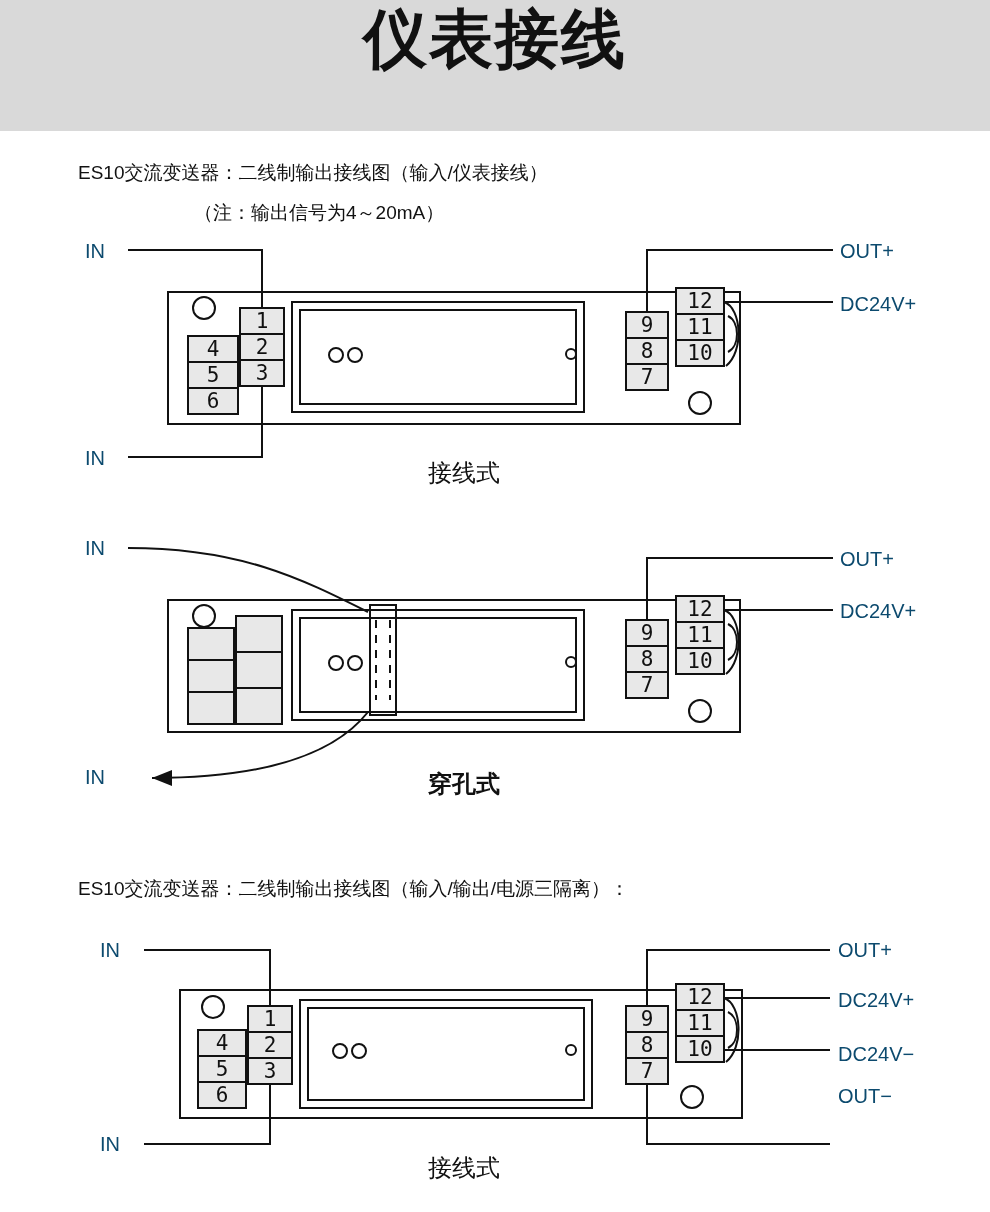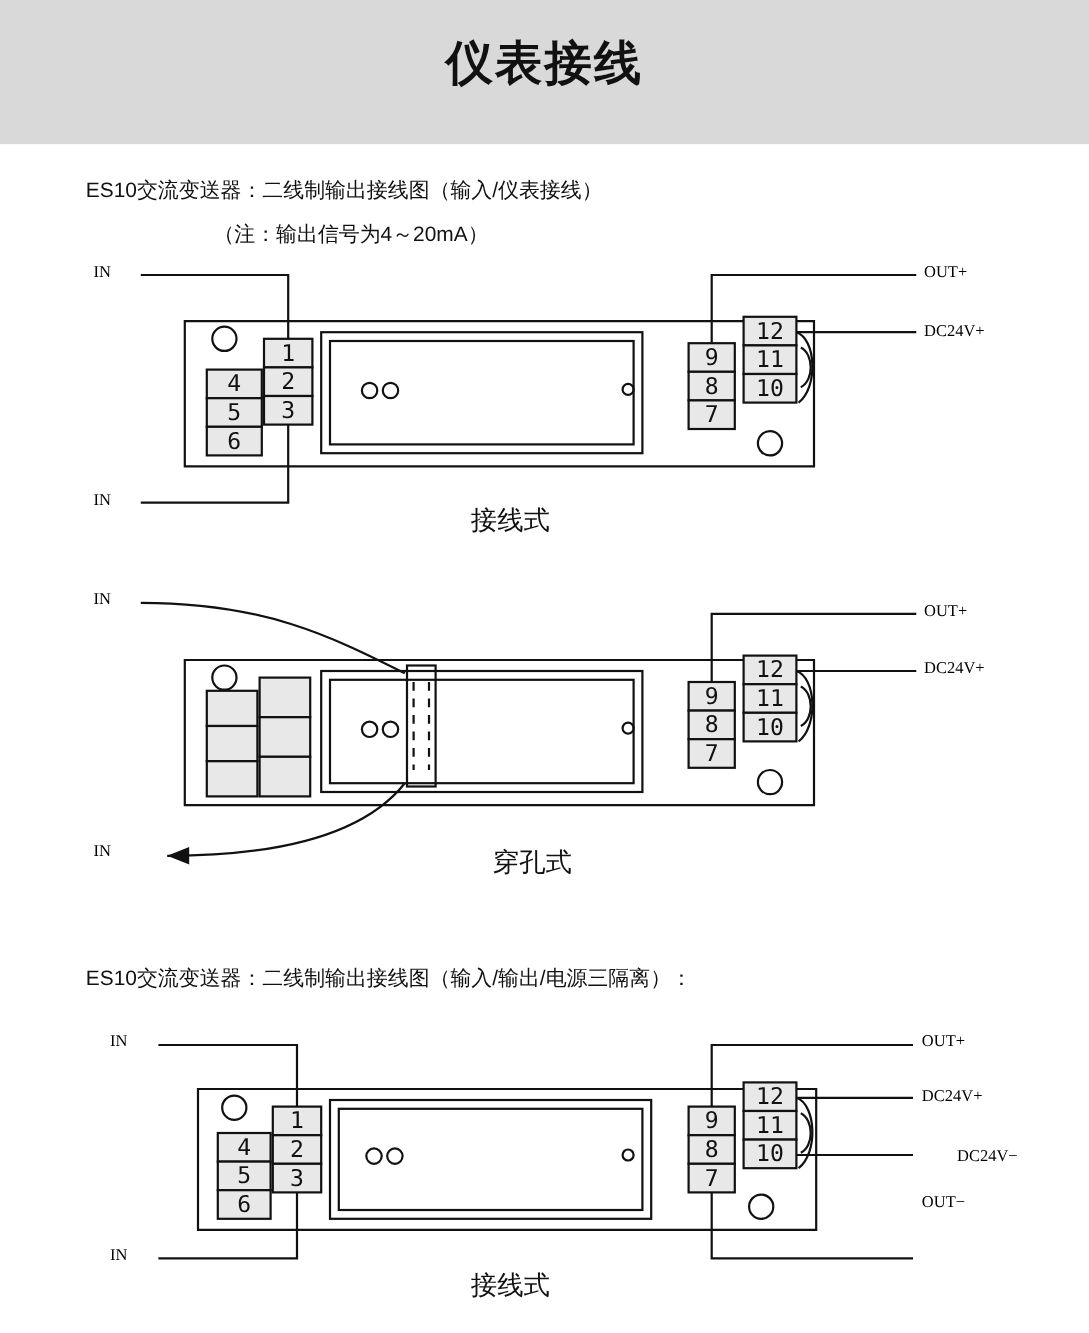--- a/index.html
+++ b/index.html
@@ -12,24 +12,24 @@
     position:relative;
   }
   
   .banner{
     width:990px;height:131px;
     background:#d9d9d9;
     position:relative;
     text-align:center;
   }
   .banner-title{
-    font-size:43px;
+    font-size:64px;
     font-weight:bold;
     letter-spacing:2px;
-    padding-top:30px;
+    padding-top:11px;
     line-height:56px;
     color:#111;
   }
   .banner-sub{
     font-size:17px;
     color:#333;
     margin-top:2px;
     letter-spacing:.5px;
   }
   
@@ -38,23 +38,23 @@
     font-size:19px;
     color:#111;
     white-space:pre;
   }
   .cap1{left:78px;top:160px;}
   .cap1b{left:194px;top:200px;}
   .cap2{left:78px;top:876px;}
   
   .lbl{
     position:absolute;
-    font-size:15px;
-    font-family:Liberation Serif, serif;
-    color:#000000;
+    font-size:20px;
+    font-family:Liberation Sans, sans-serif;
+    color:#0c4a6e;
     white-space:pre;
   }
   .cnlbl{
     position:absolute;
     font-size:24px;
     color:#111;
     white-space:pre;
   }
   
   svg{position:absolute;left:0;top:0;overflow:visible;}
@@ -82,27 +82,27 @@
 <div class="lbl" style="left:85px;top:240px;">IN</div>
 <div class="lbl" style="left:85px;top:447px;">IN</div>
 <div class="lbl" style="left:840px;top:240px;">OUT+</div>
 <div class="lbl" style="left:840px;top:293px;">DC24V+</div>
 <div class="cnlbl" style="left:428px;top:457px;">接线式</div>
 
 <div class="lbl" style="left:85px;top:537px;">IN</div>
 <div class="lbl" style="left:85px;top:766px;">IN</div>
 <div class="lbl" style="left:840px;top:548px;">OUT+</div>
 <div class="lbl" style="left:840px;top:600px;">DC24V+</div>
-<div class="cnlbl" style="left:448px;top:768px;">穿孔式</div>
+<div class="cnlbl" style="left:428px;top:768px;font-weight:bold;">穿孔式</div>
 
 <div class="lbl" style="left:100px;top:939px;">IN</div>
 <div class="lbl" style="left:100px;top:1133px;">IN</div>
 <div class="lbl" style="left:838px;top:939px;">OUT+</div>
 <div class="lbl" style="left:838px;top:989px;">DC24V+</div>
-<div class="lbl" style="left:870px;top:1043px;">DC24V−</div>
+<div class="lbl" style="left:838px;top:1043px;">DC24V−</div>
 <div class="lbl" style="left:838px;top:1085px;">OUT−</div>
 <div class="cnlbl" style="left:428px;top:1152px;">接线式</div>
 
 <svg width="990" height="1212" viewBox="0 0 990 1212">
 
   <g>
 
     <path class="ln" d="M168,292 L740,292 L740,424 L168,424 Z" fill="#ffffff"></path>
 
     <rect class="ln" x="292" y="302" width="292" height="110" fill="#ffffff"></rect>

